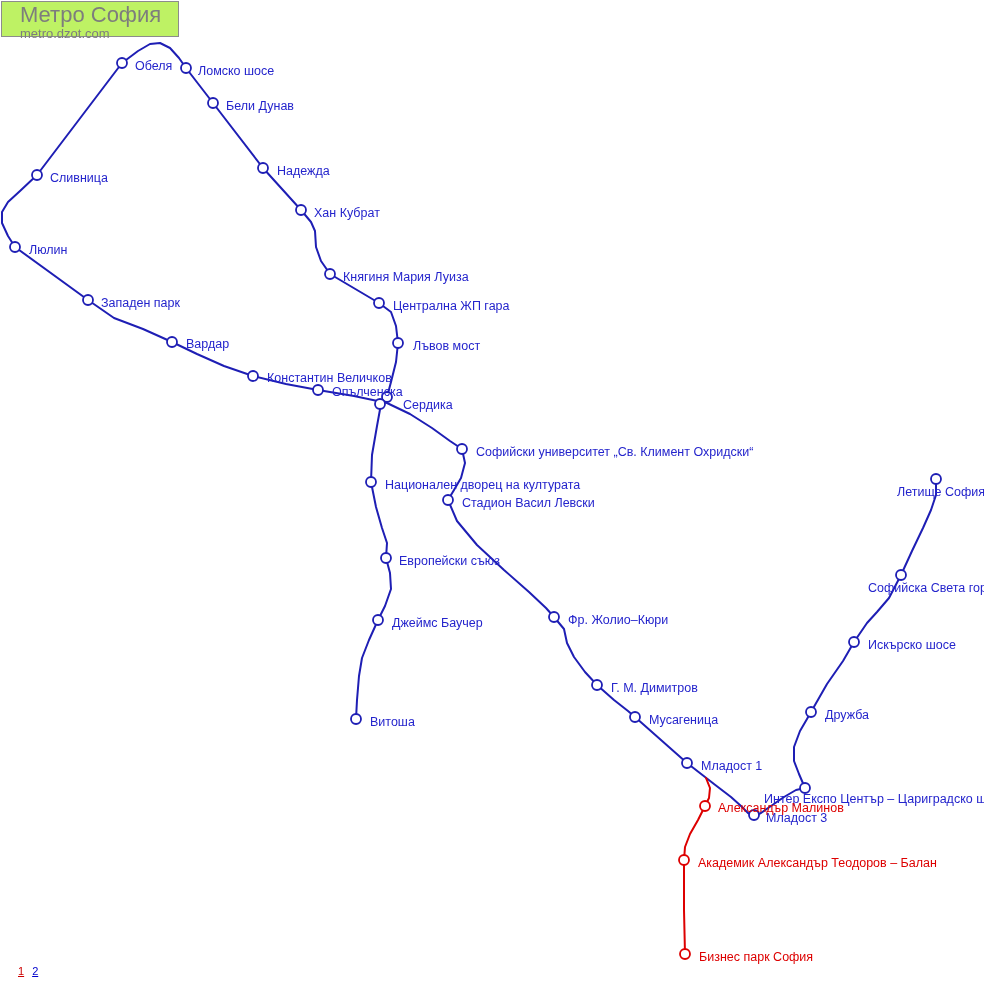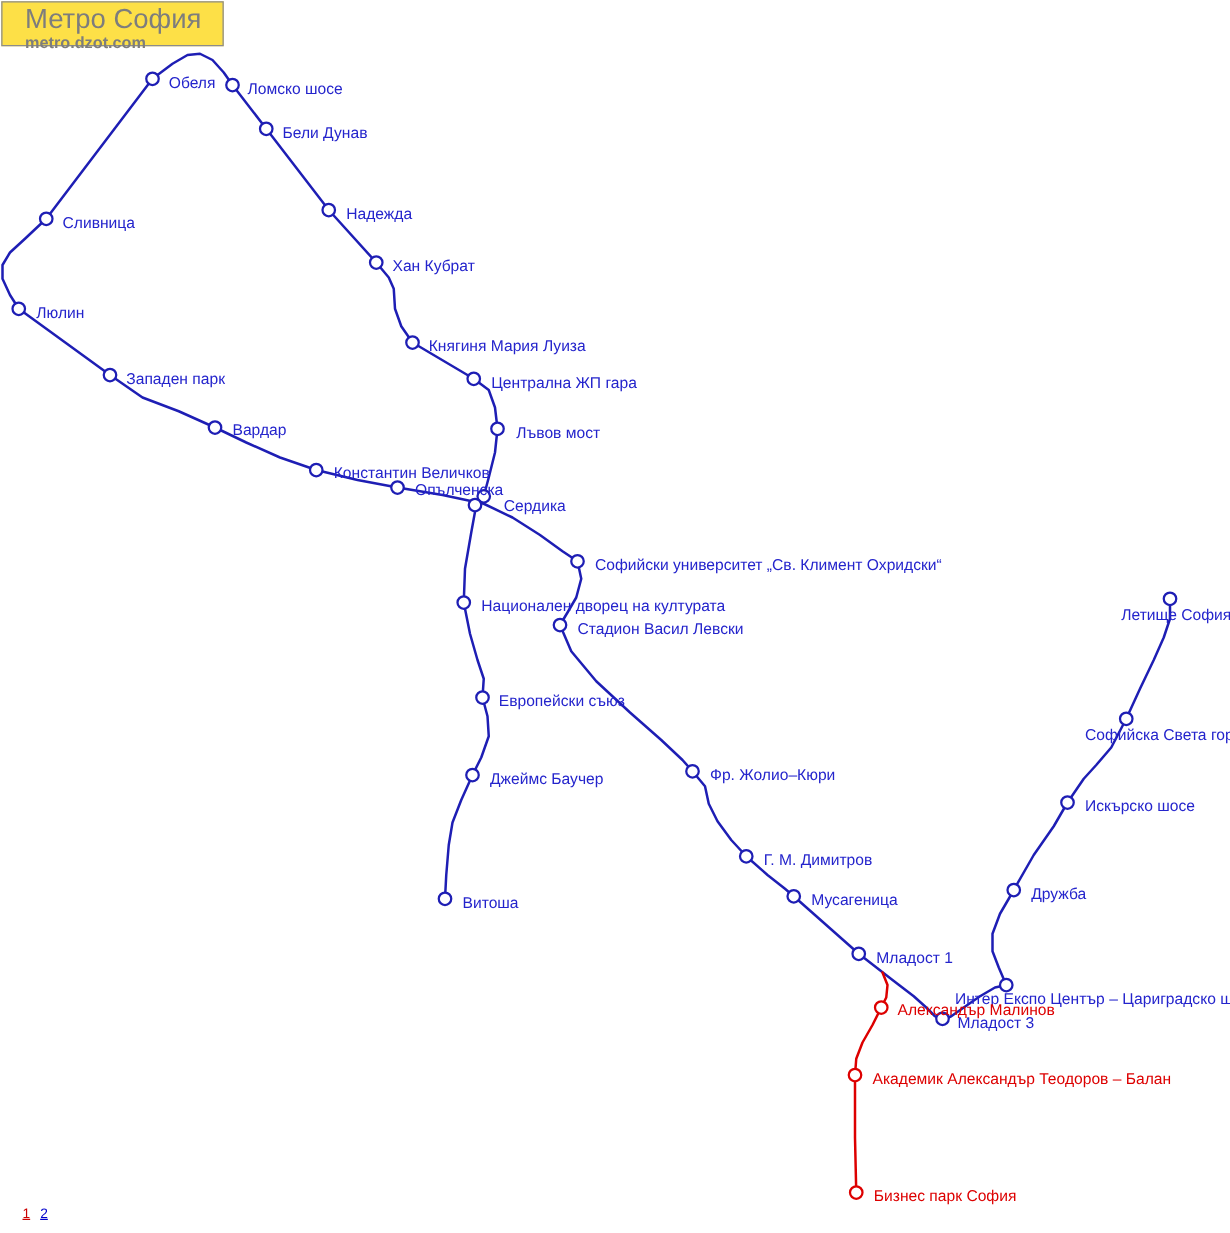--- a/index.html
+++ b/index.html
@@ -4,24 +4,24 @@
 <style>
   html,body{margin:0;padding:0;}
   body{
     width:984px;height:986px;background:#ffffff;overflow:hidden;position:relative;
     font-family:"Liberation Sans",sans-serif;
   }
   #map{position:absolute;left:0;top:0;}
   #map text{font-family:"Liberation Sans",sans-serif;font-size:12.5px;}
   .titlebox{
     position:absolute;left:1px;top:1px;width:176px;height:34px;
-    border:1px solid #8c8c8c;background:#fde047;
+    border:1px solid #8c8c8c;background:#bef264;
   }
   .title{color:#7d7d7d;font-size:22px;line-height:1.0;margin:2px 0 0 18px;white-space:nowrap;}
-  .subtitle{color:#7d7d7d;font-size:13px;line-height:1.0;margin:1px 0 0 18px;white-space:nowrap;font-weight:bold;}
+  .subtitle{color:#7d7d7d;font-size:13px;line-height:1.0;margin:1px 0 0 18px;white-space:nowrap;}
   .footer{position:absolute;left:18px;top:965px;font-size:11px;}
   .footer a{text-decoration:underline;margin-right:8px;cursor:pointer;}
 </style>
 </head>
 <body>
 
 <svg id="map" width="984" height="986" viewBox="0 0 984 986">
     <polyline points="122,63 138,51 150,44 160,43 170,48 179,58 186,68 213,103 263,168 301,210 311,222 315,231 316,247 321,261 330,274 379,303 391,312 396,326 398,343 396,362 391,382 387,397 381,404 377,426 372,455 371,482 376,507 382,528 387,543 386,558 390,573 391,589 385,606 378,620 369,640 362,658 359,676 357,700 356,719" fill="none" stroke="#1e1eb4" stroke-width="2" stroke-linejoin="round" stroke-linecap="round"></polyline>
     <polyline points="122,63 37,175 20,191 8,202 2,212 2,223 8,236 15,247 88,300 114,318 143,329 172,342 197,354 224,366 253,376 286,384 318,390 354,396 387,403 410,414 432,428 450,441 462,449 465,463 461,478 454,490 448,500 457,521 477,545 504,570 529,592 546,608 554,617 564,629 567,643 574,657 585,672 597,685 614,700 628,711 635,717 687,763 714,784 731,797 741,806 748,813 754,816 761,813 771,806 784,797 796,790 805,788 799,774 794,761 794,747 800,731 807,719 811,712 827,684 843,661 854,642 867,623 877,612 889,598 901,575 912,551 923,528 931,510 936,495 936,479" fill="none" stroke="#1e1eb4" stroke-width="2" stroke-linejoin="round" stroke-linecap="round"></polyline>
     <polyline points="706,778 710,788 709,798 705,806 698,820 690,834 685,847 684,860 684,910 685,954" fill="none" stroke="#dd0000" stroke-width="2" stroke-linejoin="round" stroke-linecap="round"></polyline>

